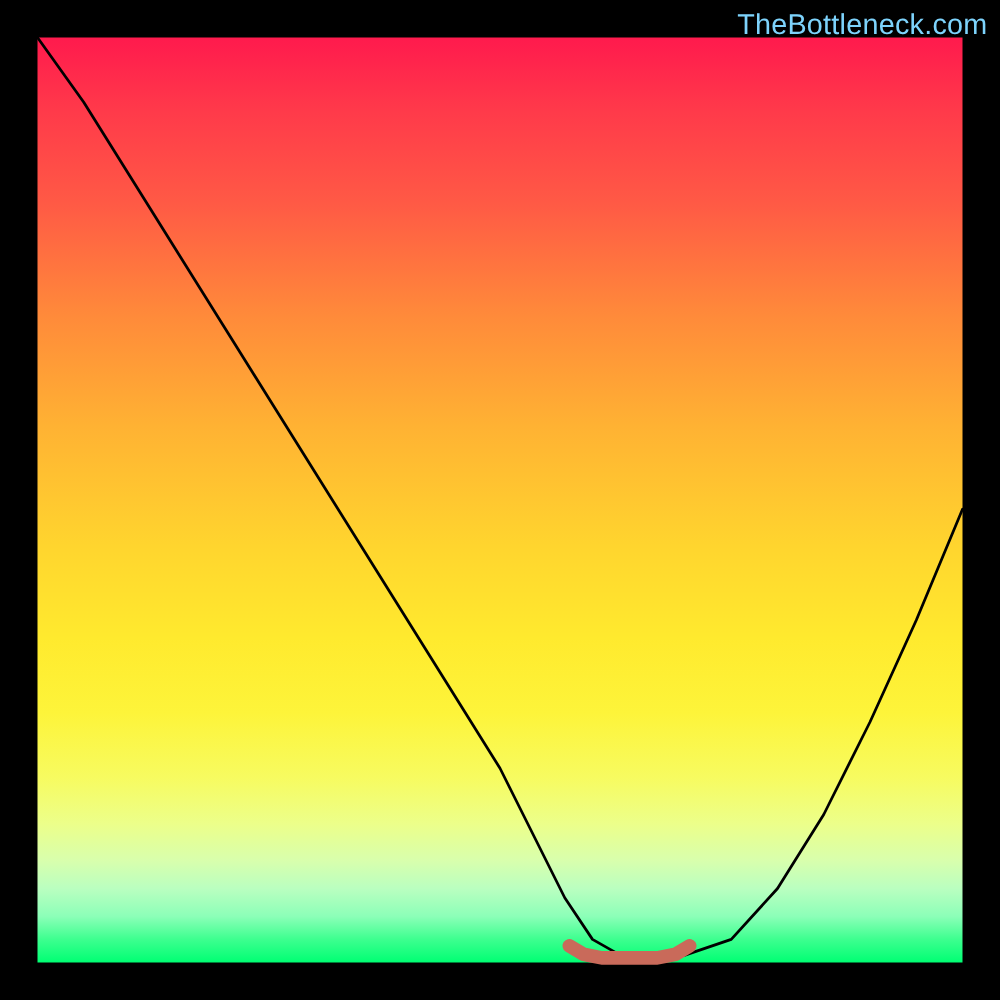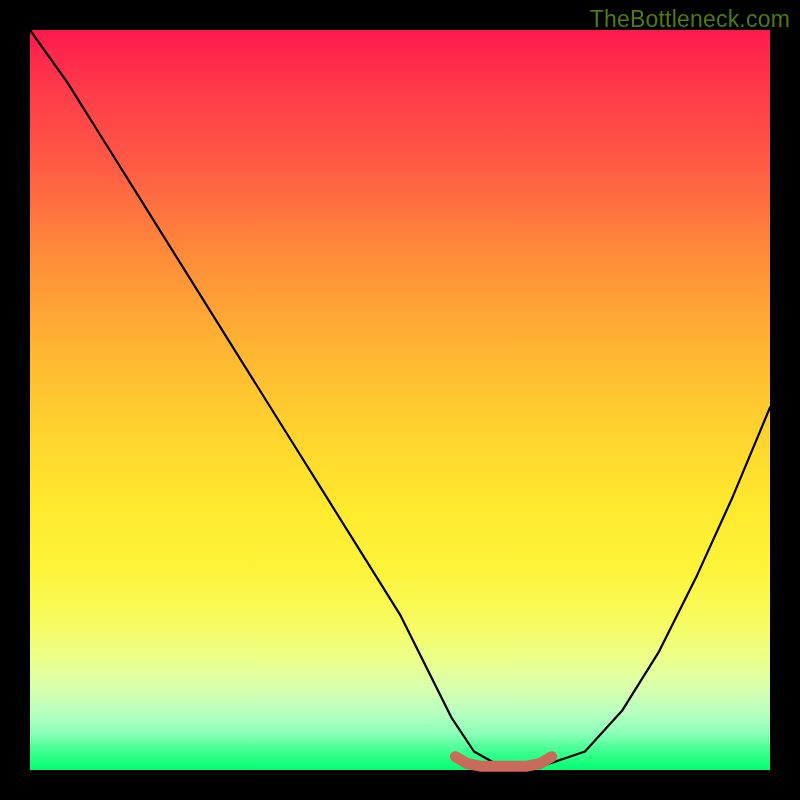--- a/index.html
+++ b/index.html
@@ -40,21 +40,21 @@
       #baffc0 92%,
       #8cffb8 95%,
       #3dff8f 97.5%,
       #00ff73 100%
     );
   }
   .watermark {
     position: absolute;
     top: 6px;
     right: 10px;
-    color: #4d7c0f;
+    color: #7dd3fc;
     font-size: 23px;
     font-weight: 500;
     letter-spacing: 0.2px;
   }
   svg.curve {
     position: absolute;
     left: 0;
     top: 0;
     width: 740px;
     height: 740px;

